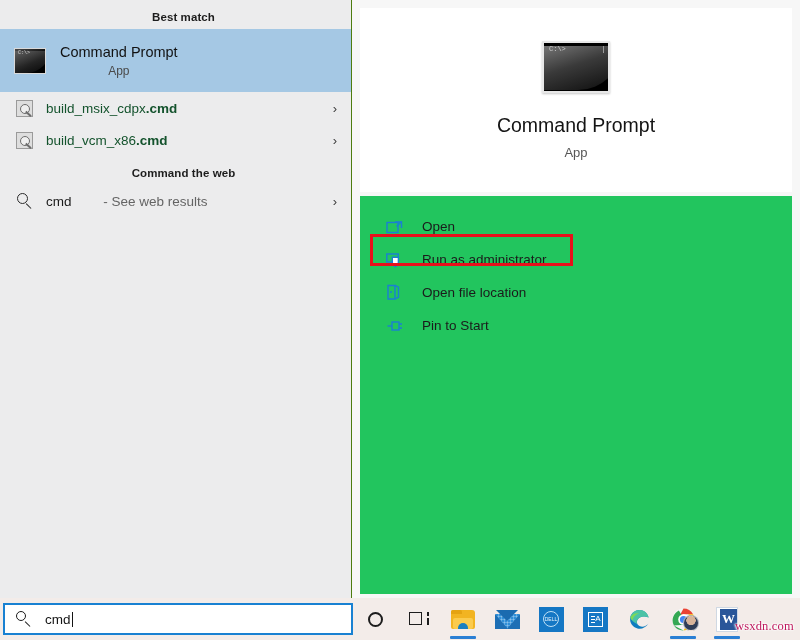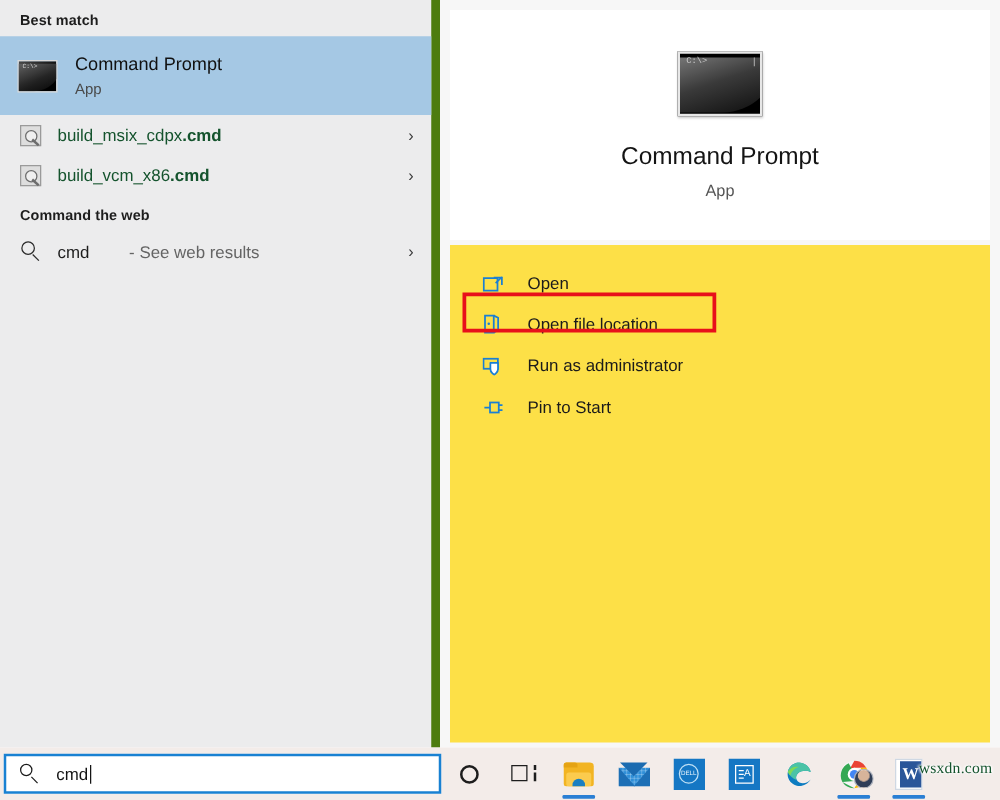--- a/index.html
+++ b/index.html
@@ -17,21 +17,22 @@
     width: 800px; height: 598px;
     display: flex;
     background: #ffffff;
   }
 
   
   #left-panel {
     width: 352px; height: 598px;
     background: #ececed;
     position: relative;
-    border-right: 7px solid #4d7c0f;
+    border-right: 1px solid #4d7c0f;
+    text-align: center;
   }
   .section-header {
     font-size: 11.5px; font-weight: bold; color: #1d1d1d;
     padding: 11px 0 6px 16px; letter-spacing: .1px;
   }
   .row {
     display: flex; align-items: center;
     height: 32px; padding-left: 16px; padding-right: 10px;
     position: relative;
   }
@@ -130,21 +131,21 @@
   #preview-icon .tick {
     position: absolute; right: 4px; top: 3px; z-index: 3;
     width: 1px; height: 7px; background: #9a9a9a;
   }
   #preview-title {
     margin-top: 21px; font-size: 19.5px; color: #141414; font-weight: normal;
   }
   #preview-sub { margin-top: 8px; font-size: 13px; color: #565656; }
 
   #action-card {
-    background: #fde047; width: 100%;
+    background: #22c55e; width: 100%;
     margin-top: 4px; padding: 14px 0 0 0;
     height: 398px;
   }
   .action {
     display: flex; align-items: center;
     height: 33px; padding-left: 26px; position: relative;
   }
   .action .ico { width: 22px; flex: 0 0 auto; margin-right: 14px; display: flex; }
   .action .txt { font-size: 13.5px; color: #1b1b1b; }
 
@@ -264,22 +265,22 @@
   }
 
   .edge { width: 25px; height: 25px; position: relative; }
   .chrome { width: 25px; height: 25px; position: relative; }
   .word { position: relative; width: 22px; height: 25px; }
   .word .page { position: absolute; left: 0; top: 0; width: 22px; height: 25px; background: #fff; border: 1px solid #cfd8e3; }
   .word .blue { position: absolute; left: 4px; top: 2px; width: 17px; height: 21px; background: #2a5699; display:flex; align-items:center; justify-content:center; }
   .word .blue span { color: #fff; font-size: 13px; font-weight: bold; font-family: "Liberation Serif", serif; }
 
   #watermark {
-    position: absolute; right: 6px; bottom: 18px;
-    font-size: 12.5px; color: #14532d;
+    position: absolute; right: 6px; bottom: 6px;
+    font-size: 12.5px; color: #be185d;
     font-family: "Liberation Serif", serif;
     letter-spacing: .2px;
     text-shadow: 0 0 2px #fff, 0 0 3px #fff, 1px 0 2px #fff, -1px 0 2px #fff;
   }
   #avatar {
     position: absolute; left: 12px; top: 8px;
     width: 16px; height: 16px; border-radius: 50%;
     background: radial-gradient(circle at 50% 32%, #d7b49a 0 38%, #2f3d57 42% 100%);
     border: 1px solid rgba(255,255,255,.6);
   }
@@ -351,37 +352,37 @@
               <rect x="1" y="3.5" width="11" height="10" fill="none" stroke="#1a7fd4" stroke-width="1.4"></rect>
               <path d="M9 3 L15.5 3 L15.5 9" fill="none" stroke="#1a7fd4" stroke-width="1.4"></path>
               <path d="M10.5 7.5 L15.5 2.6" fill="none" stroke="#1a7fd4" stroke-width="1.4"></path>
             </svg>
           </span>
           <span class="txt">Open</span>
         </div>
 
         <div class="action">
           <span class="ico">
+            <svg width="18" height="16" viewBox="0 0 18 16">
+              <rect x="0.8" y="2" width="11.5" height="8" fill="none" stroke="#1a7fd4" stroke-width="1.4"></rect>
+              <path d="M6.3 5.2 L12.4 5.2 L12.4 10.2 C12.4 13.2 9.4 14.6 9.35 14.6 C9.3 14.6 6.3 13.2 6.3 10.2 Z" fill="#ffffff" stroke="#1a7fd4" stroke-width="1.4" stroke-linejoin="round"></path>
+            </svg>
+          </span>
+          <span class="txt">Run as administrator</span>
+        </div>
+
+        <div class="action">
+          <span class="ico">
             <svg width="15" height="17" viewBox="0 0 15 17">
               <path d="M2 1.5 L9 1.5 L9 15 L2 15 Z" fill="none" stroke="#1a7fd4" stroke-width="1.4"></path>
               <path d="M9 1.5 L12.5 3.2 L12.5 13.2 L9 15" fill="none" stroke="#1a7fd4" stroke-width="1.4"></path>
               <circle cx="5" cy="8" r="1" fill="#1a7fd4"></circle>
             </svg>
           </span>
           <span class="txt">Open file location</span>
-        </div>
-
-        <div class="action">
-          <span class="ico">
-            <svg width="18" height="16" viewBox="0 0 18 16">
-              <rect x="0.8" y="2" width="11.5" height="8" fill="none" stroke="#1a7fd4" stroke-width="1.4"></rect>
-              <path d="M6.3 5.2 L12.4 5.2 L12.4 10.2 C12.4 13.2 9.4 14.6 9.35 14.6 C9.3 14.6 6.3 13.2 6.3 10.2 Z" fill="#ffffff" stroke="#1a7fd4" stroke-width="1.4" stroke-linejoin="round"></path>
-            </svg>
-          </span>
-          <span class="txt">Run as administrator</span>
         </div>
 
         <div class="action">
           <span class="ico">
             <svg width="18" height="14" viewBox="0 0 18 14">
               <rect x="6" y="3" width="7" height="8" fill="none" stroke="#1a7fd4" stroke-width="1.4"></rect>
               <path d="M13 5 L16 5 M13 9 L16 9" stroke="#1a7fd4" stroke-width="1.4"></path>
               <path d="M1.5 7 L6 7" stroke="#1a7fd4" stroke-width="1.4"></path>
             </svg>
           </span>

